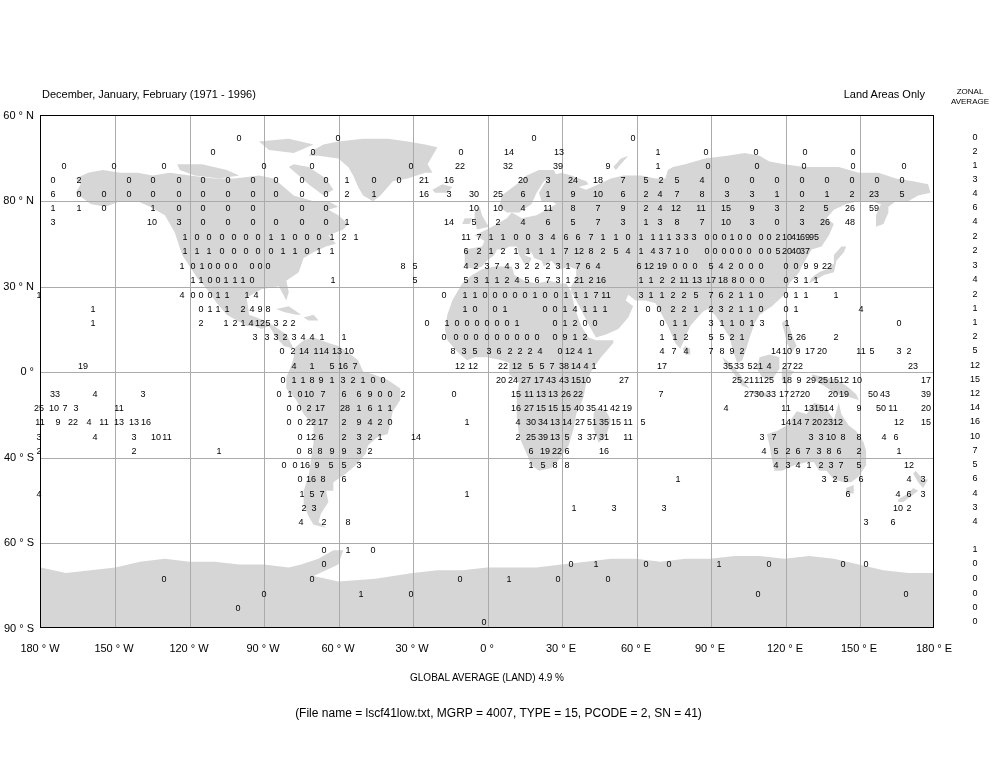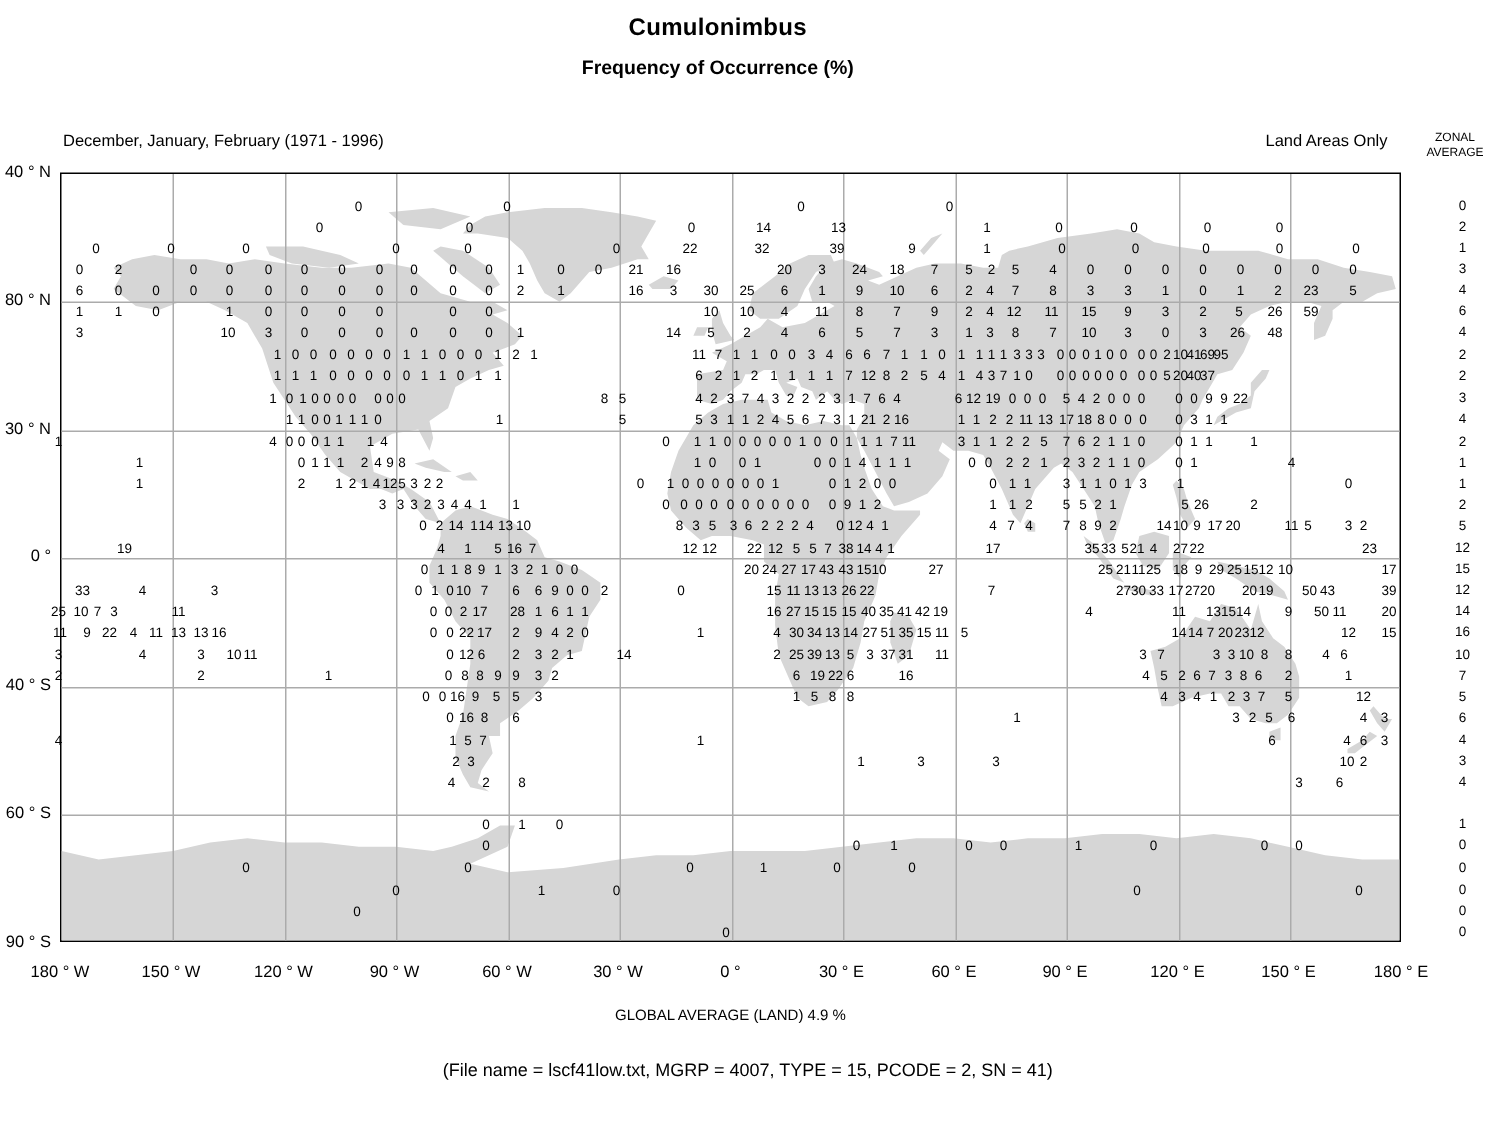--- a/index.html
+++ b/index.html
@@ -26,22 +26,20 @@
           transform:translateY(-50%);white-space:nowrap}
   .lonlab{position:absolute;top:642px;font-size:11px;transform:translateX(-50%);
           white-space:nowrap}
   .gavg{position:absolute;left:0;width:974px;top:672px;text-align:center;font-size:10px}
   .fileinfo{position:absolute;left:0;right:0;top:706px;text-align:center;font-size:12px}
 </style>
 </head>
 <body>
 
 <div id="canvas">
-  <div class="title">Cumulonimbus</div>
-  <div class="subtitle">Frequency of Occurrence (%)</div>
   <div class="period">December, January, February (1971 - 1996)</div>
   <div class="coverage">Land Areas Only</div>
   <div class="zonal-head">
     <div>ZONAL</div>
     <div>AVERAGE</div>
   </div>
 
   <div id="map-frame" style="border-color: rgb(0, 0, 0);">
     <svg id="world" viewBox="0 0 360 180" preserveAspectRatio="none">
       <g transform="translate(180,90) scale(1,-1)">
@@ -907,21 +905,21 @@
     <span class="lonlab" style="left: 263px;">90 ° W</span>
     <span class="lonlab" style="left: 338px;">60 ° W</span>
     <span class="lonlab" style="left: 412px;">30 ° W</span>
     <span class="lonlab" style="left: 487px;">0 °</span>
     <span class="lonlab" style="left: 561px;">30 ° E</span>
     <span class="lonlab" style="left: 636px;">60 ° E</span>
     <span class="lonlab" style="left: 710px;">90 ° E</span>
     <span class="lonlab" style="left: 785px;">120 ° E</span>
     <span class="lonlab" style="left: 859px;">150 ° E</span>
     <span class="lonlab" style="left: 934px;">180 ° E</span>
-    <span class="latlab" style="top: 115px;">40 ° N</span>
+    <span class="latlab" style="top: 115px;">60 ° N</span>
     <span class="latlab" style="top: 200px;">80 ° N</span>
     <span class="latlab" style="top: 286px;">30 ° N</span>
     <span class="latlab" style="top: 371px;">0 °</span>
     <span class="latlab" style="top: 457px;">40 ° S</span>
     <span class="latlab" style="top: 542px;">60 ° S</span>
     <span class="latlab" style="top: 628px;">90 ° S</span>
     <span class="zonal-val" style="top: 137px;">0</span>
     <span class="zonal-val" style="top: 151px;">2</span>
     <span class="zonal-val" style="top: 165px;">1</span>
     <span class="zonal-val" style="top: 179px;">3</span>

